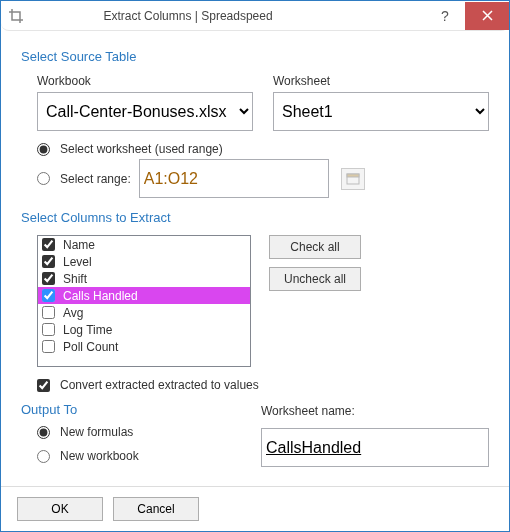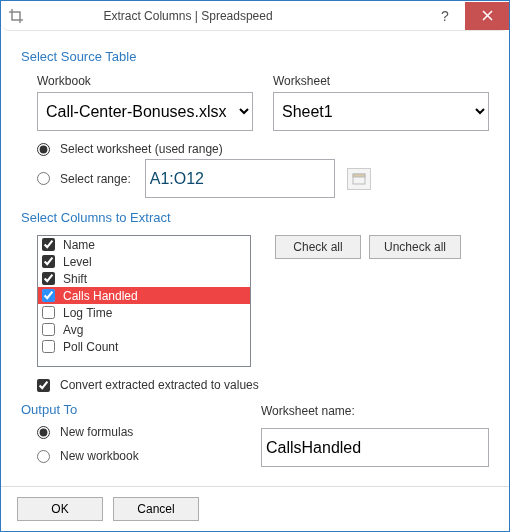--- a/index.html
+++ b/index.html
@@ -80,35 +80,35 @@
     margin: 3px 0;
     font-size: 12px;
   }
   input[type=radio], input[type=checkbox] {
     margin: 0 4px 0 0;
     accent-color: #333;
   }
   .range-input {
     width: 190px;
     background: #f4f4f4;
-    color: #0c4a6e;
-    margin-left: 8px;
+    color: #a16207;
+    margin-left: 2px;
   }
   .range-btn {
     width: 24px; height: 22px;
     border: 1px solid #ccc;
     background: #f4f4f4;
     margin-left: 6px;
     display: inline-flex; align-items: center; justify-content: center;
     color: #aaa;
     cursor: pointer;
   }
   .cols-panel {
     display: flex;
-    gap: 24px;
+    gap: 18px;
     margin-top: 4px;
     margin-left: 16px;
   }
   .listbox {
     width: 214px;
     height: 132px;
     border: 1px solid #828790;
     overflow-y: scroll;
     background: #fff;
     position: relative;
@@ -119,43 +119,43 @@
   .list-item {
     display: flex;
     align-items: center;
     padding: 0 4px;
     height: 17px;
     font-size: 12px;
     gap: 4px;
     cursor: pointer;
   }
   .list-item.selected {
-    background: #ef4444;
+    background: #d946ef;
     color: #fff;
   }
   .list-item.selected input[type=checkbox] {
     accent-color: #2e90ff;
   }
-  .side-btns { display: flex; flex-direction: row; gap: 8px; }
+  .side-btns { display: flex; flex-direction: column; gap: 8px; }
   .btn {
     min-width: 86px;
     height: 24px;
     border: 1px solid #adadad;
     background: #f0f0f0;
     font-family: inherit;
     font-size: 12px;
     padding: 0 14px;
     cursor: pointer;
     line-height: 22px;
     text-align: center;
   }
   .output-row { display: flex; gap: 30px; margin-top: 4px; }
   .output-left { flex: 0 0 210px; }
   .output-right { flex: 1; }
-  .ws-name-input { width: 100%; }
+  .ws-name-input { width: 100%; text-decoration: underline; }
   .footer {
     border-top: 1px solid #ddd;
     padding: 10px 16px;
     display: flex;
     justify-content: flex-start;
     gap: 10px;
   }
   .spacer-v { height: 8px; }
 </style>
 </head>
@@ -230,25 +230,25 @@
         <label class="list-item">
           <input type="checkbox" checked="" style="">
           <span>Shift</span>
         </label>
         <label class="list-item selected">
           <input type="checkbox" checked="" style="">
           <span>Calls Handled</span>
         </label>
         <label class="list-item">
           <input type="checkbox" style="">
+          <span>Avg</span>
+        </label>
+        <label class="list-item">
+          <input type="checkbox" style="">
           <span>Log Time</span>
-        </label>
-        <label class="list-item">
-          <input type="checkbox" style="">
-          <span>Avg</span>
         </label>
         <label class="list-item">
           <input type="checkbox" style="">
           <span>Poll Count</span>
         </label>
       </div>
     <div class="side-btns">
       <div class="btn">Check all</div>
       <div class="btn">Uncheck all</div>
     </div>

